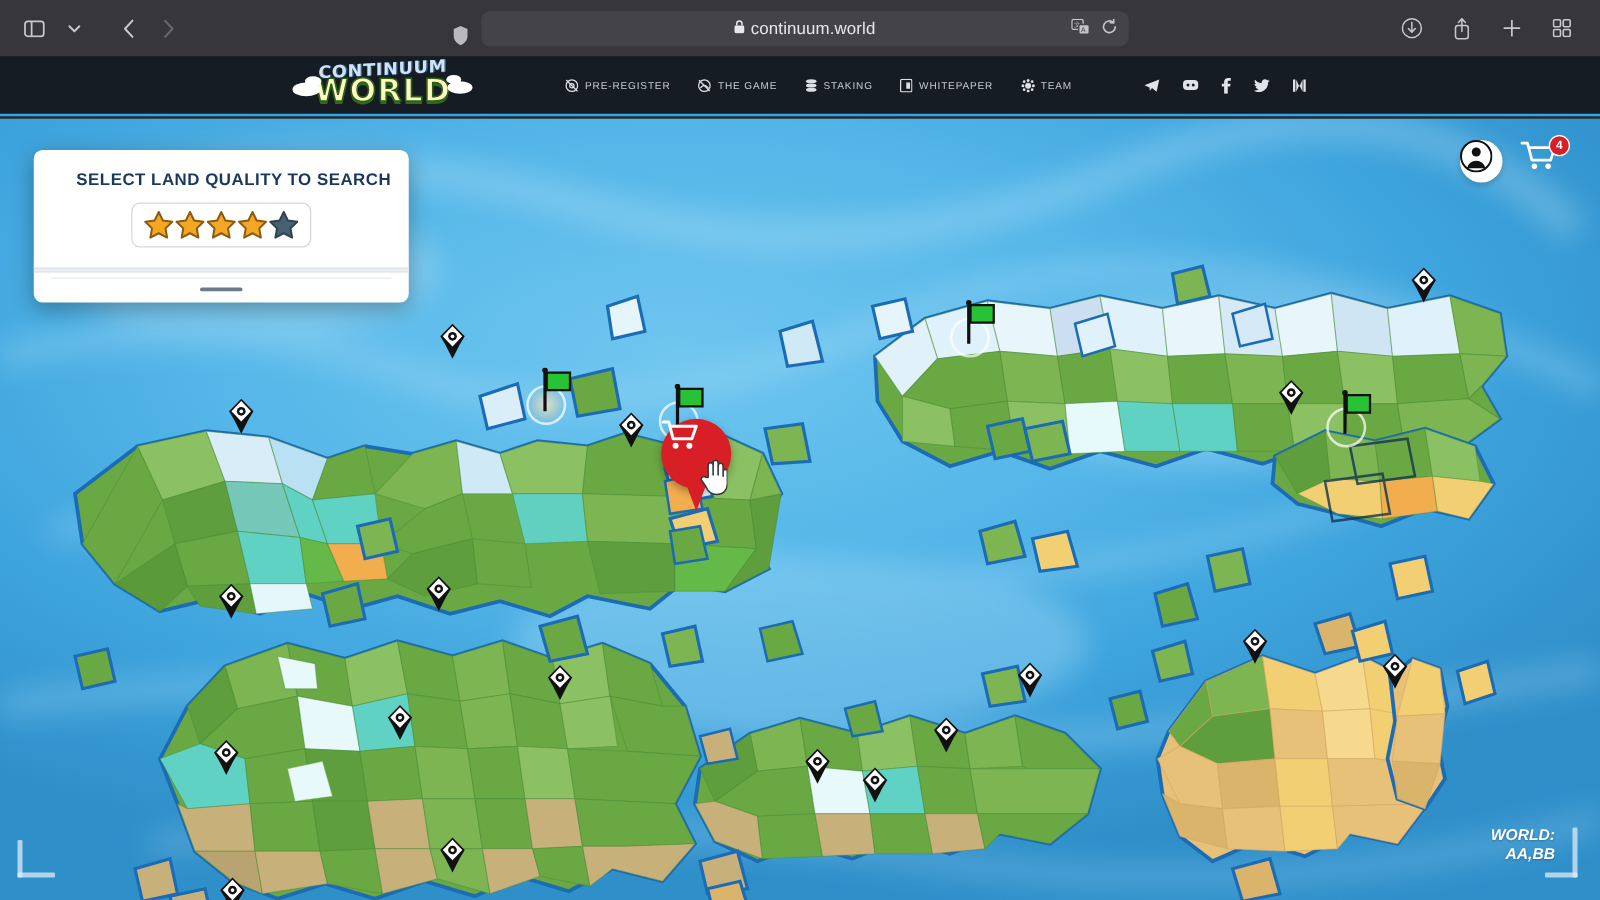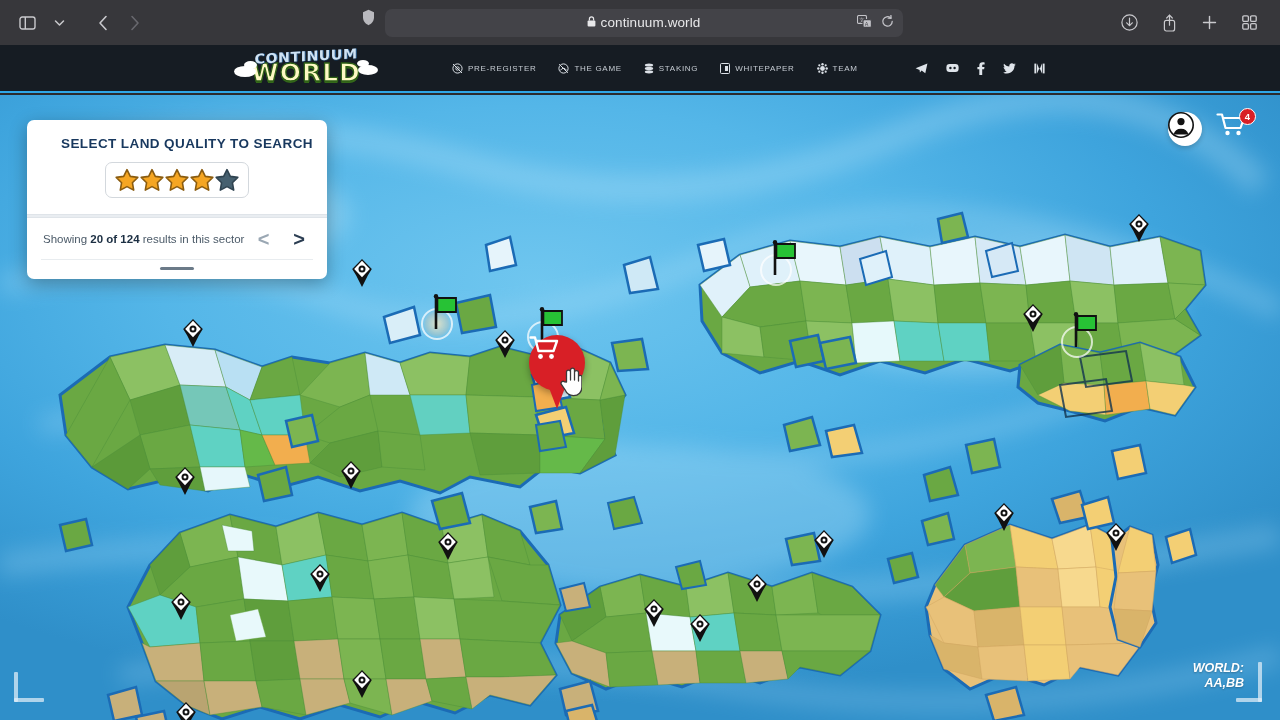--- a/index.html
+++ b/index.html
@@ -18,21 +18,21 @@
     display: flex; align-items: center;
   }
   .chrome-left { display: flex; align-items: center; gap: 2px; padding-left: 12px; }
   .chrome-btn {
     width: 30px; height: 28px; display: flex; align-items: center; justify-content: center;
     color: #c9c9cd; cursor: default;
   }
   .chrome-btn.dim { color: #68686e; }
   .chrome-btn svg { display: block; }
 
-  .url-wrap { flex: 1; display: flex; align-items: flex-start; justify-content: center; gap: 10px; }
+  .url-wrap { flex: 1; display: flex; align-items: flex-end; justify-content: center; gap: 10px; }
   .shield-ico { color: #b9b9be; display: flex; align-items: center; }
   .url-field {
     width: 518px; height: 28px; background: #434348; border-radius: 7px;
     display: flex; align-items: center; position: relative;
     color: #e8e8ea; font-size: 13px;
   }
   .url-center {
     position: absolute; left: 0; right: 0; display: flex; align-items: center;
     justify-content: center; gap: 5px;
   }
@@ -875,28 +875,19 @@
           </svg>
           <svg width="24" height="24" viewBox="0 0 24 24">
             <polygon points="12,1.6 15.3,8.4 22.8,9.4 17.4,14.7 18.7,22.1 12,18.6 5.3,22.1 6.6,14.7 1.2,9.4 8.7,8.4" fill="#f5a623" stroke="#8a5c10" stroke-width="1.6" stroke-linejoin="round"></polygon>
           </svg>
           <svg width="24" height="24" viewBox="0 0 24 24">
             <polygon points="12,1.6 15.3,8.4 22.8,9.4 17.4,14.7 18.7,22.1 12,18.6 5.3,22.1 6.6,14.7 1.2,9.4 8.7,8.4" fill="#46606f" stroke="#2f4350" stroke-width="1.6" stroke-linejoin="round"></polygon>
           </svg>
         </div>
     </div>
     <div class="panel-sep"></div>
-    <div class="panel-foot">
-      <div class="foot-text">
-        <span>Showing </span><b>20 of 124</b><span> results in this sector</span>
-      </div>
-      <div class="pager">
-        <span class="pg prev">&lt;</span>
-        <span class="pg next">&gt;</span>
-      </div>
-    </div>
     <div class="panel-hr"></div>
     <div class="grab-wrap">
       <div class="grab"></div>
     </div>
   </div>
 
 </div>
 
 </body></html>

